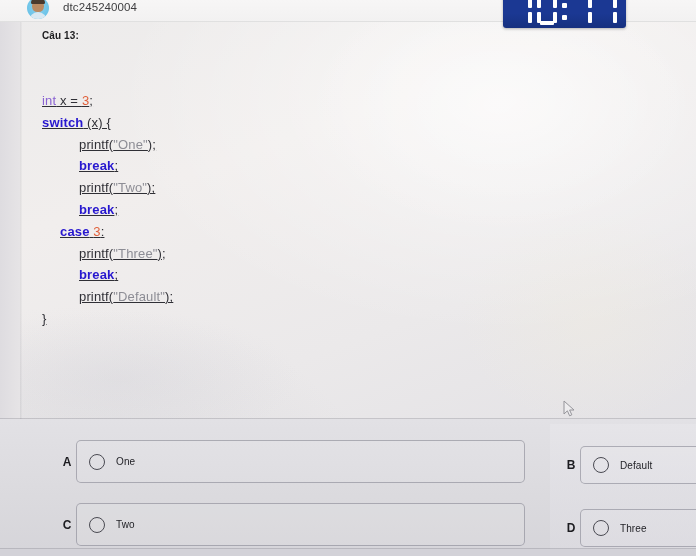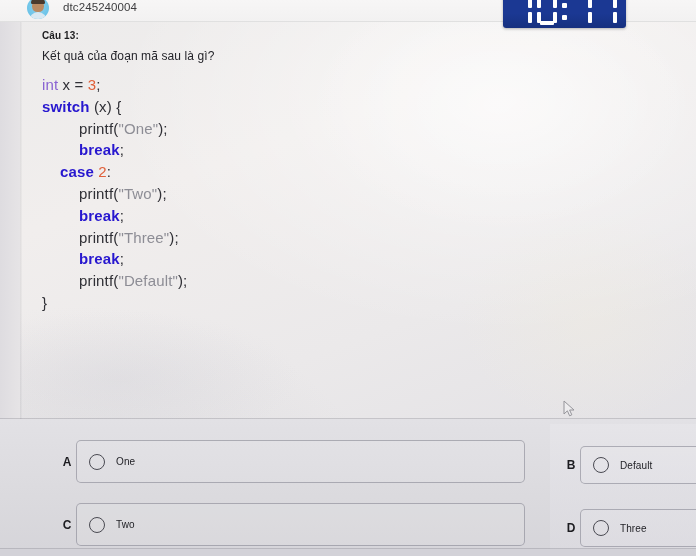--- a/index.html
+++ b/index.html
@@ -155,26 +155,27 @@
     position: absolute;
     left: 20px; top: 27px;
     font-size: 12px;
     color: #24242a;
     letter-spacing: 0.1px;
   }
 
   
   #code-block {
     position: absolute;
-    left: 20px; top: 52px;
+    left: 20px; top: 68px;
     width: 430px;
-    font-size: 15px;
+    font-size: 13px;
     line-height: 21.8px;
     color: #2f2f35;
     letter-spacing: 0.15px;
+    text-decoration: underline;
   }
   .code-line {
     white-space: pre;
     height: 21.8px;
   }
   .ind1 { padding-left: 18px; }
   .ind2 { padding-left: 37px; }
   .kw      { color: #2717cf; font-weight: bold; }
   .kw-type { color: #8a63d2; }
   .num     { color: #e0603a; }
@@ -346,29 +347,28 @@
 
       <div class="seg v b" style="background: rgb(255, 255, 255);"></div>
 
       <div class="seg v c" style="background: rgb(255, 255, 255);"></div>
 
     </div>
   </div>
 
   <div id="question-area">
     <div id="question-number">Câu 13:</div>
-    <div id="question-text">Kết quả của đoạn mã sau là gì?</div>
     <div id="code-block">
         <div class="code-line"><span class="kw-type">int</span><span class="plain"> x = </span><span class="num">3</span><span class="plain">;</span></div>
         <div class="code-line"><span class="kw">switch</span><span class="plain"> (x) {</span></div>
         <div class="code-line ind2"><span class="plain">printf(</span><span class="str">"One"</span><span class="plain">);</span></div>
         <div class="code-line ind2"><span class="kw">break</span><span class="plain">;</span></div>
-        <div class="code-line ind1"><span class="kw">case</span><span class="plain"> </span><span class="num">2</span><span class="plain">:</span></div>
         <div class="code-line ind2"><span class="plain">printf(</span><span class="str">"Two"</span><span class="plain">);</span></div>
         <div class="code-line ind2"><span class="kw">break</span><span class="plain">;</span></div>
+        <div class="code-line ind1"><span class="kw">case</span><span class="plain"> </span><span class="num">3</span><span class="plain">:</span></div>
         <div class="code-line ind2"><span class="plain">printf(</span><span class="str">"Three"</span><span class="plain">);</span></div>
         <div class="code-line ind2"><span class="kw">break</span><span class="plain">;</span></div>
         <div class="code-line ind2"><span class="plain">printf(</span><span class="str">"Default"</span><span class="plain">);</span></div>
         <div class="code-line"><span class="plain">}</span></div>
       </div>
   </div>
 
   <div id="answers-divider"></div>
   <div id="answers-pane"></div>
 

